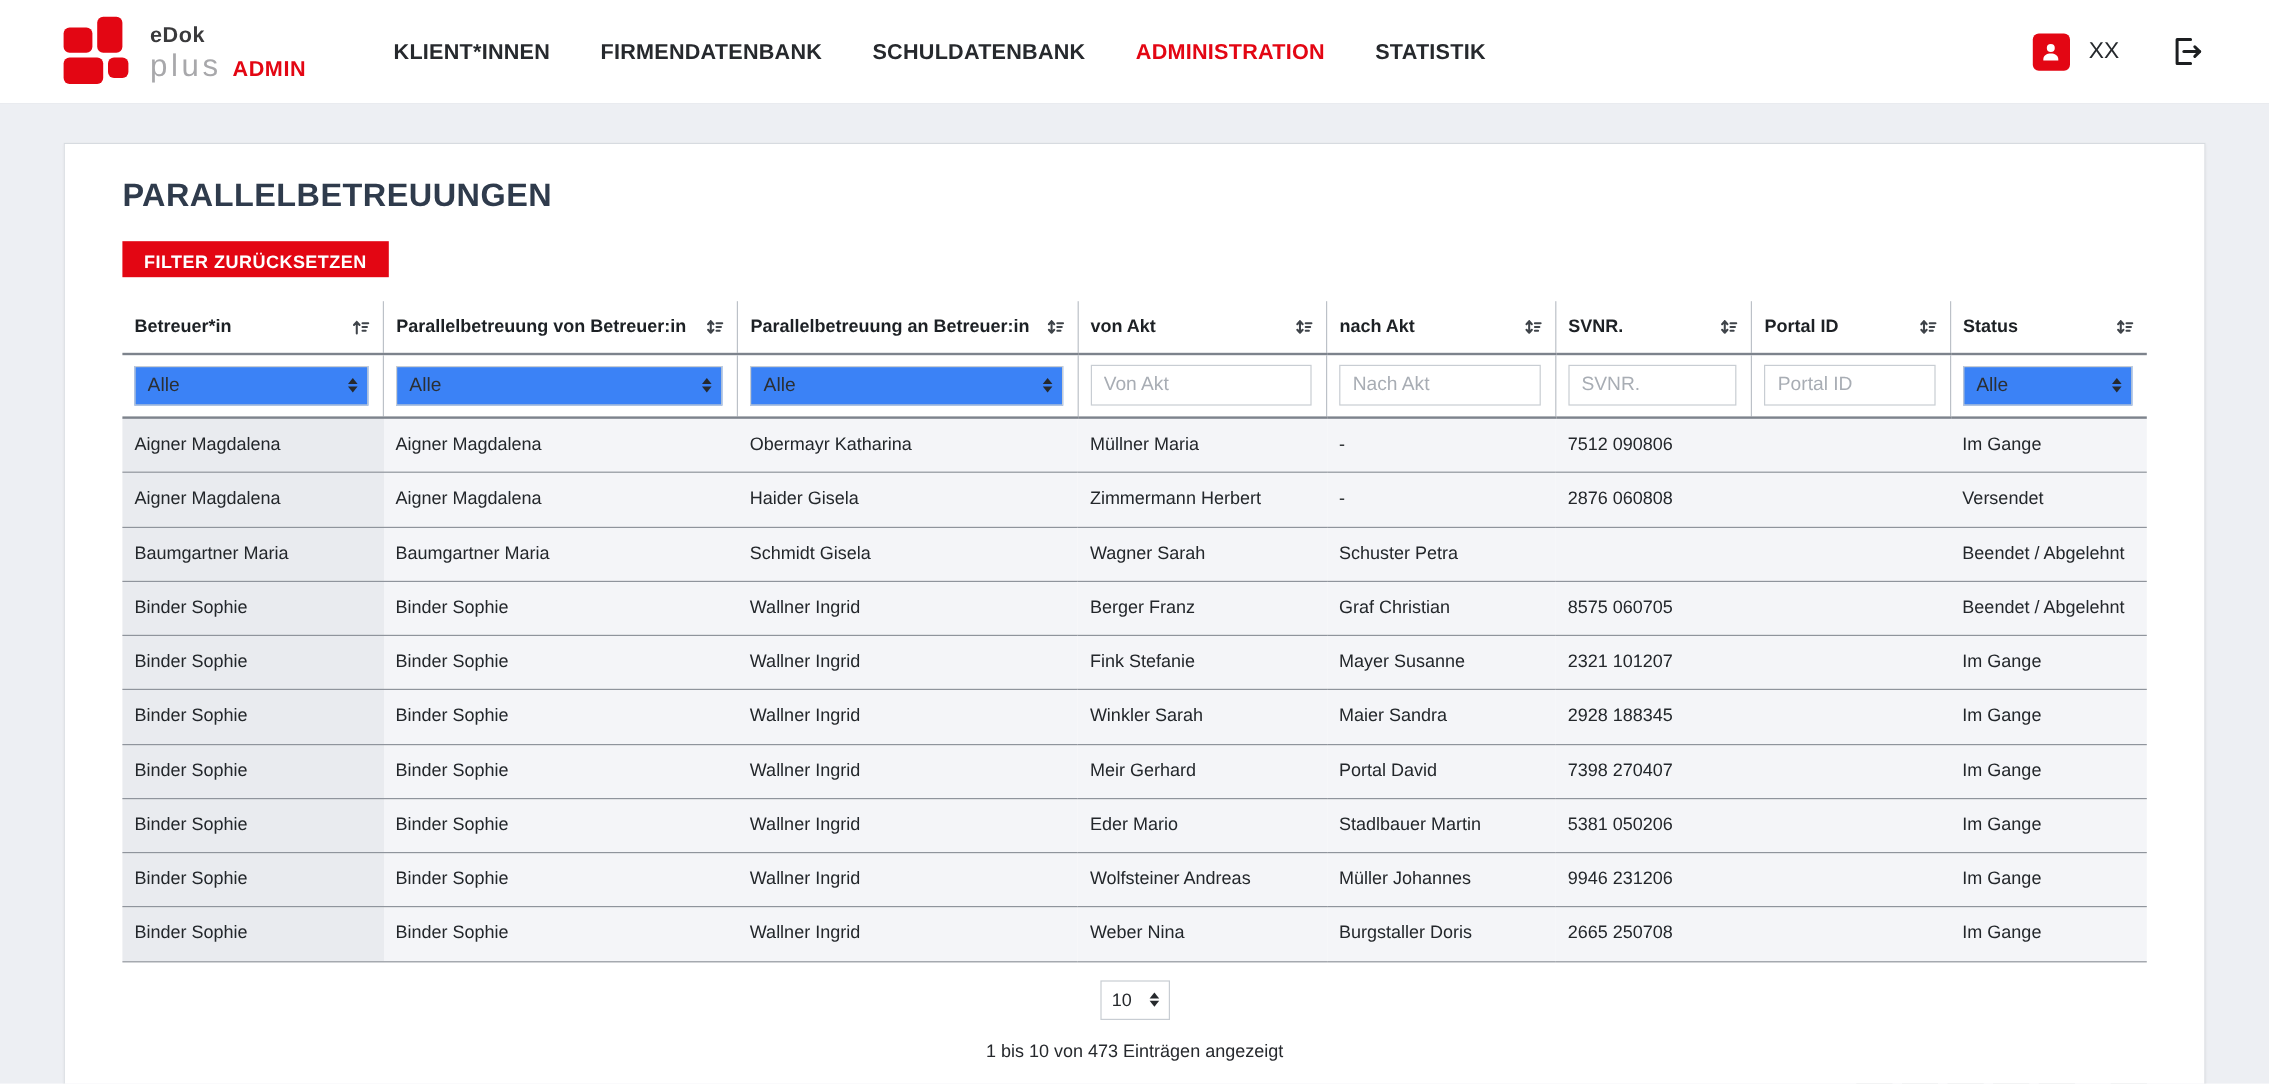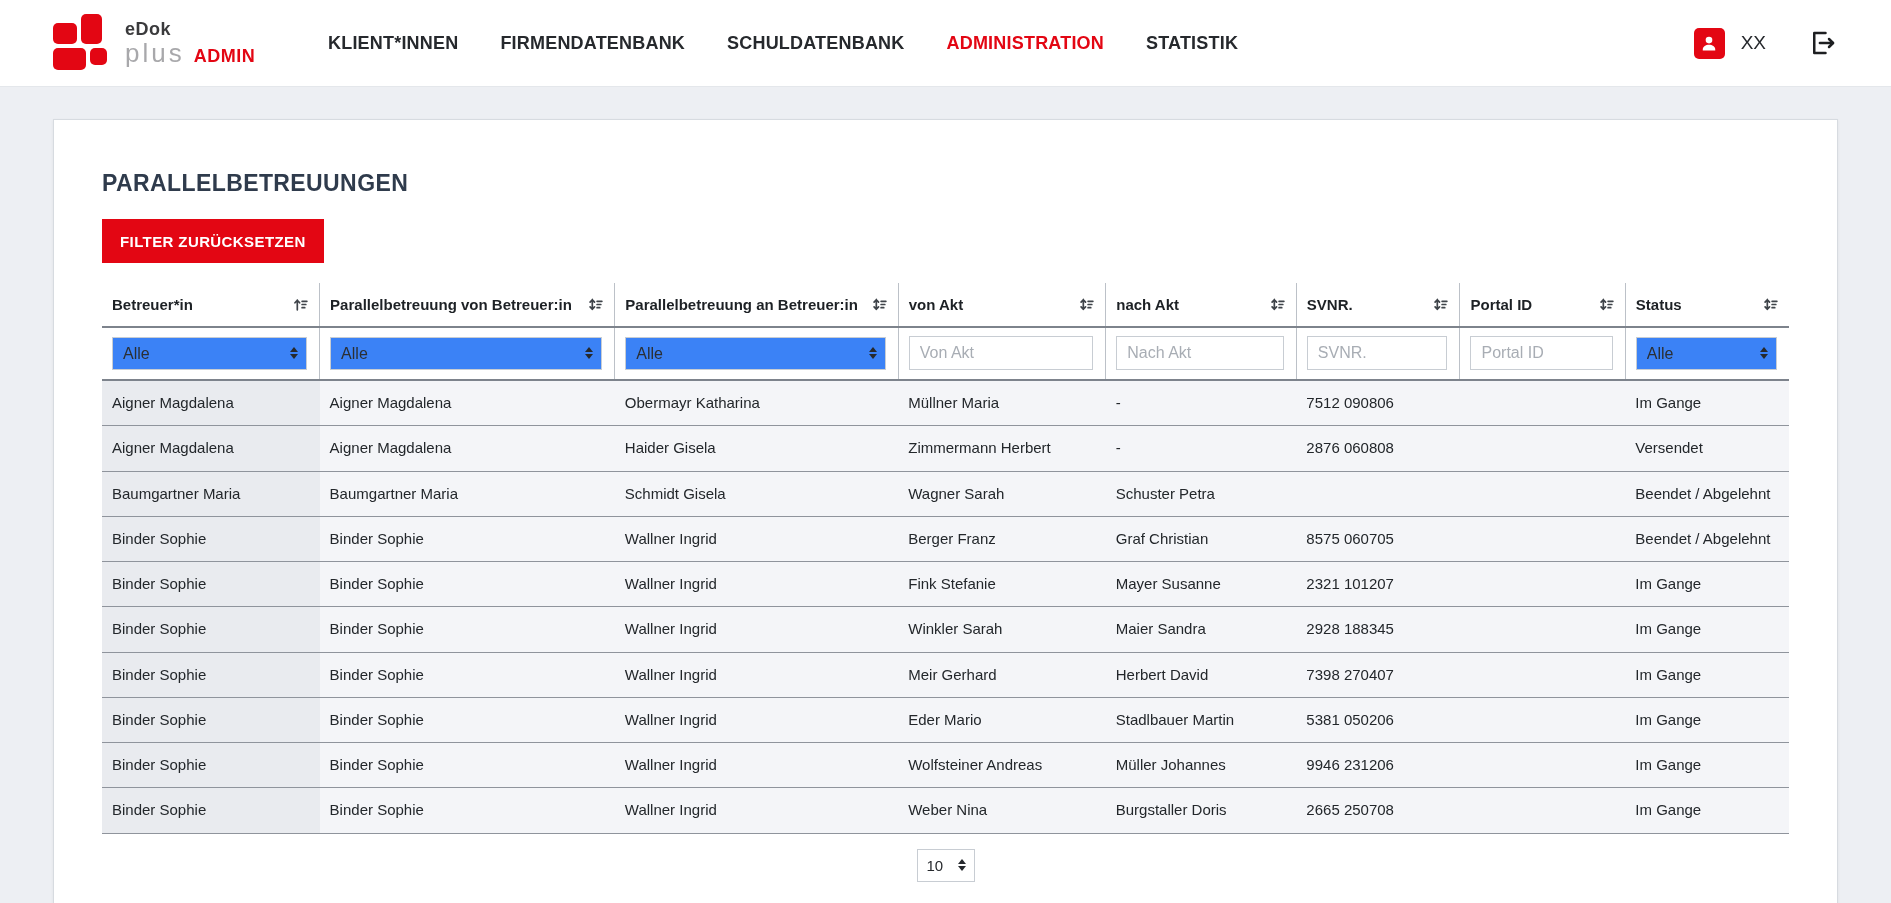--- a/index.html
+++ b/index.html
@@ -46,29 +46,28 @@
 
   
   .card{
     margin:32px 53px 0 53px;
     background:#ffffff; border:1px solid #d7dbe0;
     box-shadow:0 1px 3px rgba(0,0,0,.06);
     padding:28px 48px 12px 48px;
     min-height:779px;
   }
   .page-title{
-    font-size:23px; font-weight:800; color:#2f3b4c; letter-spacing:.4px;
+    font-size:27px; font-weight:800; color:#2f3b4c; letter-spacing:.4px;
     margin-bottom:22px;
-    margin-top:22px;
   }
   .reset-btn{
     background:#e30613; color:#ffffff; border:none; cursor:pointer;
     font-family:"Liberation Sans",sans-serif;
     font-size:15px; font-weight:700; letter-spacing:.4px;
-    padding:9px 18px; height:44px; margin-bottom:20px;
+    padding:9px 18px; height:30px; margin-bottom:20px;
   }
 
   
   table{ width:100%; border-collapse:collapse; table-layout:fixed;}
   thead th{
     text-align:left; font-size:15px; font-weight:700; color:#1d2125;
     padding:13px 10px 13px 10px; background:#ffffff;
     border-bottom:2px solid #7d838c; border-right:1px solid #bcc1c8;
     vertical-align:middle;
   }
@@ -330,21 +329,21 @@
             <td>Maier Sandra</td>
             <td>2928 188345</td>
             <td></td>
             <td>Im Gange</td>
           </tr>
           <tr>
             <td>Binder Sophie</td>
             <td>Binder Sophie</td>
             <td>Wallner Ingrid</td>
             <td>Meir Gerhard</td>
-            <td>Herbert David</td>
+            <td>Portal David</td>
             <td>7398 270407</td>
             <td></td>
             <td>Im Gange</td>
           </tr>
           <tr>
             <td>Binder Sophie</td>
             <td>Binder Sophie</td>
             <td>Wallner Ingrid</td>
             <td>Eder Mario</td>
             <td>Stadlbauer Martin</td>

